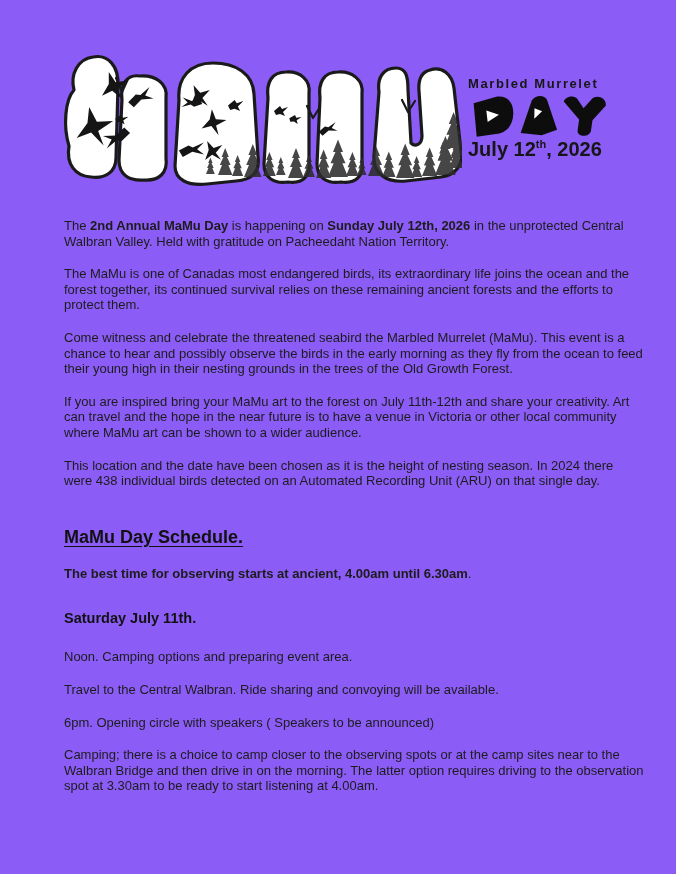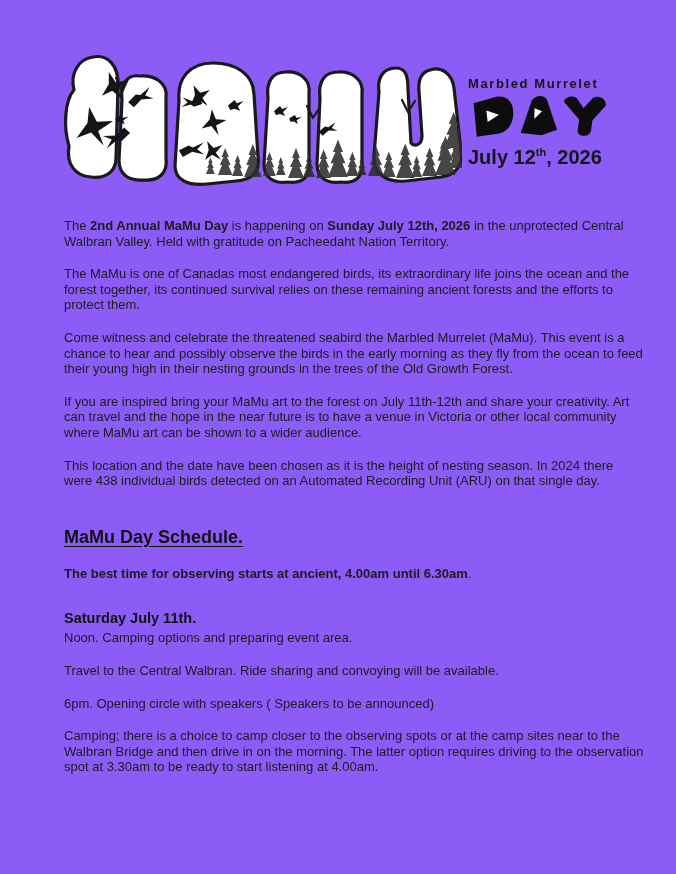--- a/index.html
+++ b/index.html
@@ -20,34 +20,34 @@
     display:flex; align-items:flex-start;
   }
   .logo-wrap { width:402px; height:142px; flex:0 0 auto; }
   .brand { margin-left:6px; padding-top:28px; flex:0 0 auto; }
   .brand-top {
     font-size:13px; font-weight:bold; letter-spacing:1.6px;
     color:#161616; white-space:nowrap;
   }
   .day-wordmark { margin-top:3px; height:44px; }
   .date-line {
-    margin-top:8px; font-size:20px; font-weight:bold; color:#161616;
+    font-size:20px; font-weight:bold; color:#161616;
     white-space:nowrap;
   }
   .date-line sup { font-size:11px; vertical-align:super; }
   
   main { position:absolute; top:218px; left:64px; width:580px; }
   main p { font-size:13px; line-height:15.6px; margin:0 0 17px; }
   main p b { font-weight:bold; }
   h2.schedule-heading {
     font-size:18px; line-height:21px; margin:38px 0 18px;
     text-decoration:underline; text-underline-offset:3px; color:#111;
   }
   p.best-time { font-weight:normal; }
-  h3.day-heading { font-size:14.5px; line-height:17px; margin:29px 0 3px; color:#111; }
+  h3.day-heading { font-size:14.5px; line-height:17px; margin:29px 0 22px; color:#111; }
 </style>
 </head>
 <body>
 
 <div class="page">
 
   <header class="masthead">
 
     <div class="logo-wrap">
       <svg width="402" height="142" viewBox="0 0 402 142">

